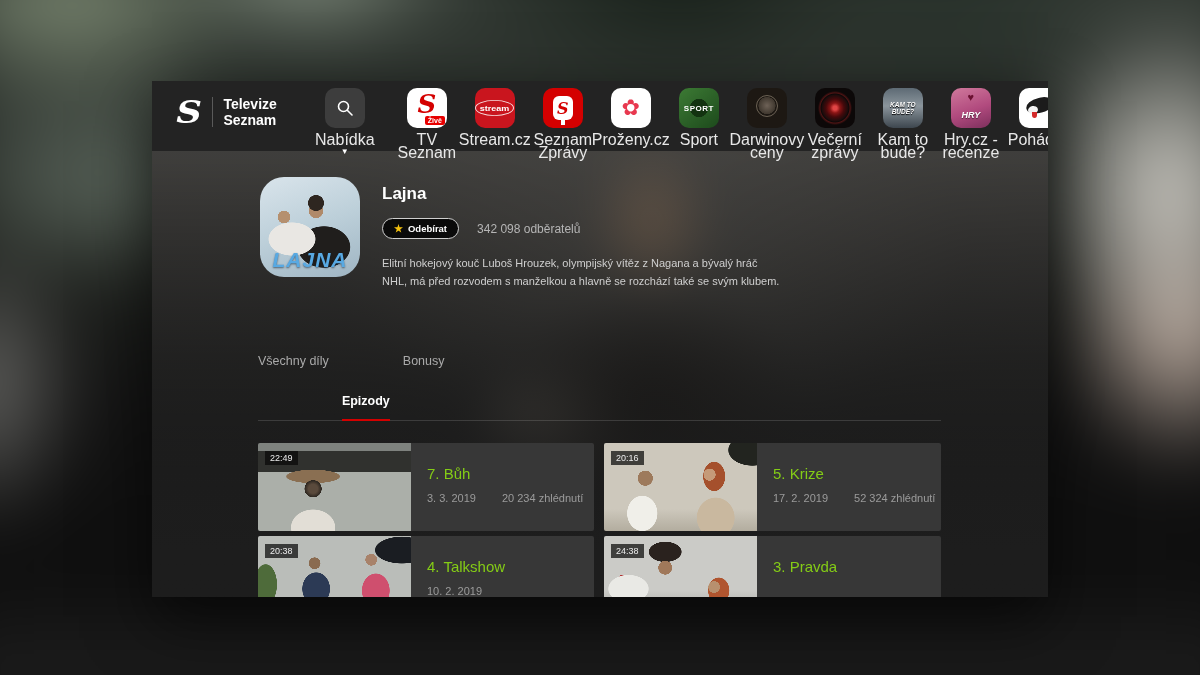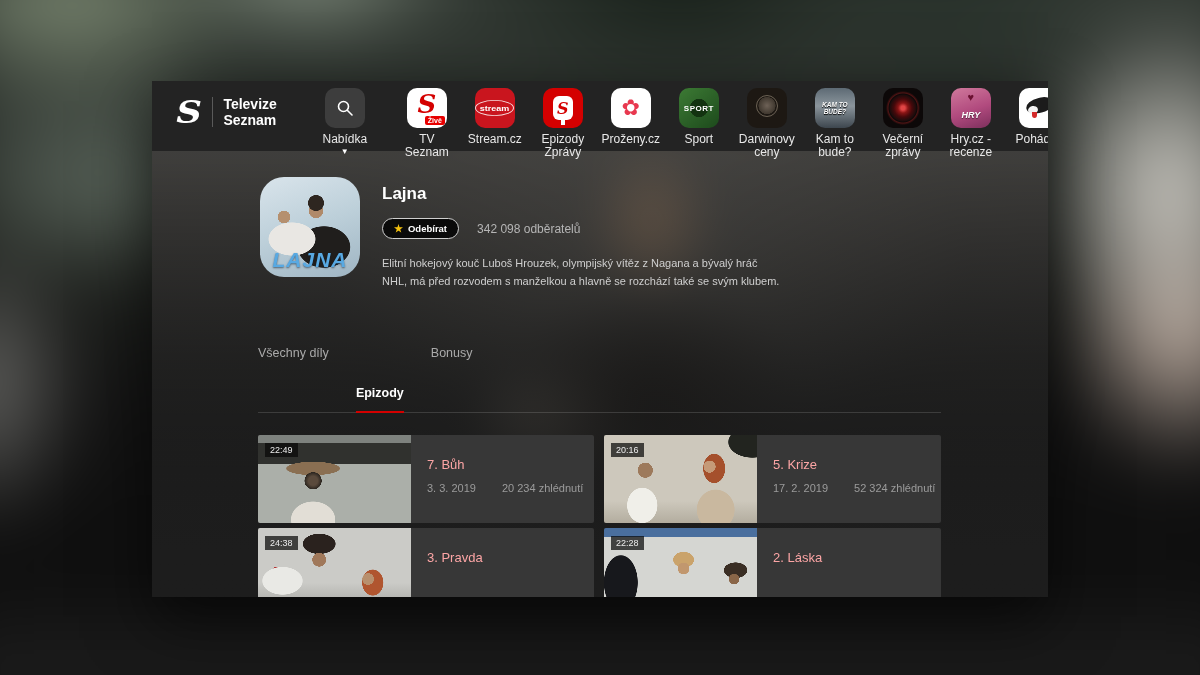--- a/index.html
+++ b/index.html
@@ -44,21 +44,21 @@
     display:flex;flex-direction:column;align-items:center;width:56px;
     cursor:pointer;flex:none;
   }
   .menu{margin-right:26px;}
   .apps{display:flex;gap:12px;}
   .nav-icon{
     width:40px;height:40px;border-radius:10px;position:relative;flex:none;
     overflow:hidden;
   }
   .nav-label{
-    margin-top:5px;font-size:12px;line-height:13px;color:#e8e8e8;
+    margin-top:5px;font-size:16px;line-height:13px;color:#e8e8e8;
     text-align:center;
   }
   .chevron{color:#fff;font-size:8px;line-height:8px;margin-top:2px;}
   
   .i-menu{background:#3d3d3d;display:flex;align-items:center;justify-content:center;}
   .i-tvs{background:#fff;}
   .i-tvs .sglyph{
     position:absolute;left:0;right:0;top:1px;text-align:center;
     font-family:"DejaVu Serif",serif;font-style:italic;font-weight:bold;
     font-size:26px;color:#d40000;
@@ -151,44 +151,44 @@
   .show-info{margin-left:22px;padding-top:7px;}
   .show-title{margin:0;font-size:17px;font-weight:bold;color:#fff;}
   .sub-row{display:flex;align-items:center;gap:18px;margin-top:14px;}
   .subscribe-btn{
     display:flex;align-items:center;gap:5px;background:#0a0a0a;color:#fff;
     border:1px solid #cfcfcf;border-radius:11px;height:21px;padding:0 11px;
     font-size:9.5px;font-weight:bold;cursor:pointer;font-family:inherit;
   }
   .subscribe-btn .star{color:#f3c00e;font-size:10px;line-height:10px;}
   .subscribers{font-size:12px;color:#b5b5b5;}
-  .show-desc{margin:15px 0 8px;font-size:11px;line-height:18px;color:#cfcfcf;width:398px;}
+  .show-desc{margin:15px 0 16px;font-size:11px;line-height:18px;color:#cfcfcf;width:398px;}
   
   .tabs{
-    position:relative;margin:48px 0 0 106px;width:683px;display:flex;gap:27px;
+    position:relative;margin:48px 0 0 106px;width:683px;display:flex;gap:13px;
     border-bottom:1px solid rgba(255,255,255,.14);padding-bottom:12px;
   }
   .tab{font-size:12.5px;color:#aaa;cursor:pointer;position:relative;}
   .tab.active{color:#fff;font-weight:bold;margin-top:40px;}
   .tab.active:after{
     content:"";position:absolute;left:0;right:0;bottom:-13px;height:2px;background:#d40000;
   }
   
   .grid{
     position:relative;margin:22px 0 0 106px;display:grid;
     grid-template-columns:336px 337px;column-gap:10px;row-gap:5px;
   }
   .card{display:flex;height:88px;background:#373737;border-radius:2px;cursor:pointer;}
   .thumb{width:153px;height:88px;flex:none;position:relative;border-radius:2px 0 0 2px;overflow:hidden;}
   .dur{
     position:absolute;top:8px;left:7px;background:rgba(8,8,8,.72);color:#ececec;
     font-size:9px;padding:2px 5px;border-radius:0;
   }
   .meta{padding:22px 0 0 16px;min-width:0;}
-  .ep-title{font-size:13px;color:#fca5a5;}
+  .ep-title{font-size:15px;color:#84cc16;}
   .ep-sub{display:flex;gap:26px;margin-top:10px;font-size:11px;color:#9b9b9b;}
   
   .t-ep7{background:
     radial-gradient(32px 26px at 36% 96%, #e2ded6 68%, rgba(0,0,0,0) 70%),
     radial-gradient(circle 13px at 36% 52%, #5a4a3c 35%, #2c2620 65%, rgba(0,0,0,0) 67%),
     radial-gradient(44px 11px at 36% 38%, #8a6f52 60%, rgba(0,0,0,0) 62%),
     linear-gradient(180deg,#7e827e 0 9%,#30312e 9% 33%,#abafa9 33% 100%);}
   .t-ep6{background:
     radial-gradient(circle 15px at 62% 34%, #b08a6a 62%, rgba(0,0,0,0) 64%),
     radial-gradient(circle 9px at 29% 40%, #b48d6e 62%, rgba(0,0,0,0) 64%),
@@ -270,48 +270,48 @@
             <span>stream</span>
           </div>
         <div class="nav-label">Stream.cz</div>
       </div>
       <div class="nav-item">
         <div class="nav-icon i-szn">
           <span class="bubble">
               <b>S</b>
             </span>
         </div>
-        <div class="nav-label">Epizody Zprávy</div>
+        <div class="nav-label">Seznam Zprávy</div>
       </div>
       <div class="nav-item">
         <div class="nav-icon i-proz">
             <span>✿</span>
           </div>
         <div class="nav-label">Proženy.cz</div>
       </div>
       <div class="nav-item">
         <div class="nav-icon i-sport">
             <span>SPORT</span>
           </div>
         <div class="nav-label">Sport</div>
       </div>
       <div class="nav-item">
         <div class="nav-icon i-darwin"></div>
         <div class="nav-label">Darwinovy ceny</div>
+      </div>
+      <div class="nav-item">
+        <div class="nav-icon i-vecerni"></div>
+        <div class="nav-label">Večerní zprávy</div>
       </div>
       <div class="nav-item">
         <div class="nav-icon i-kam">
             <span>KAM TO
 BUDE?</span>
           </div>
         <div class="nav-label">Kam to bude?</div>
-      </div>
-      <div class="nav-item">
-        <div class="nav-icon i-vecerni"></div>
-        <div class="nav-label">Večerní zprávy</div>
       </div>
       <div class="nav-item">
         <div class="nav-icon i-hry">
           <span class="heart">♥</span>
           <span class="txt">HRY</span>
         </div>
         <div class="nav-label">Hry.cz - recenze</div>
       </div>
       <div class="nav-item">
         <div class="nav-icon i-pohadky">
@@ -375,20 +375,32 @@
         </div>
         <div class="meta">
           <div class="ep-title">5. Krize</div>
           <div class="ep-sub">
             <span>17. 2. 2019</span>
             <span>52 324 zhlédnutí</span>
           </div>
         </div>
       </div>
 
+      <div class="card">
+        <div class="thumb t-ep4">
+          <span class="dur">20:38</span>
+        </div>
+        <div class="meta">
+          <div class="ep-title">4. Talkshow</div>
+          <div class="ep-sub">
+            <span>10. 2. 2019</span>
+            <span></span>
+          </div>
+        </div>
+      </div>
 
       <div class="card">
         <div class="thumb t-ep3">
           <span class="dur">24:38</span>
         </div>
         <div class="meta">
           <div class="ep-title">3. Pravda</div>
 
         </div>
       </div>

